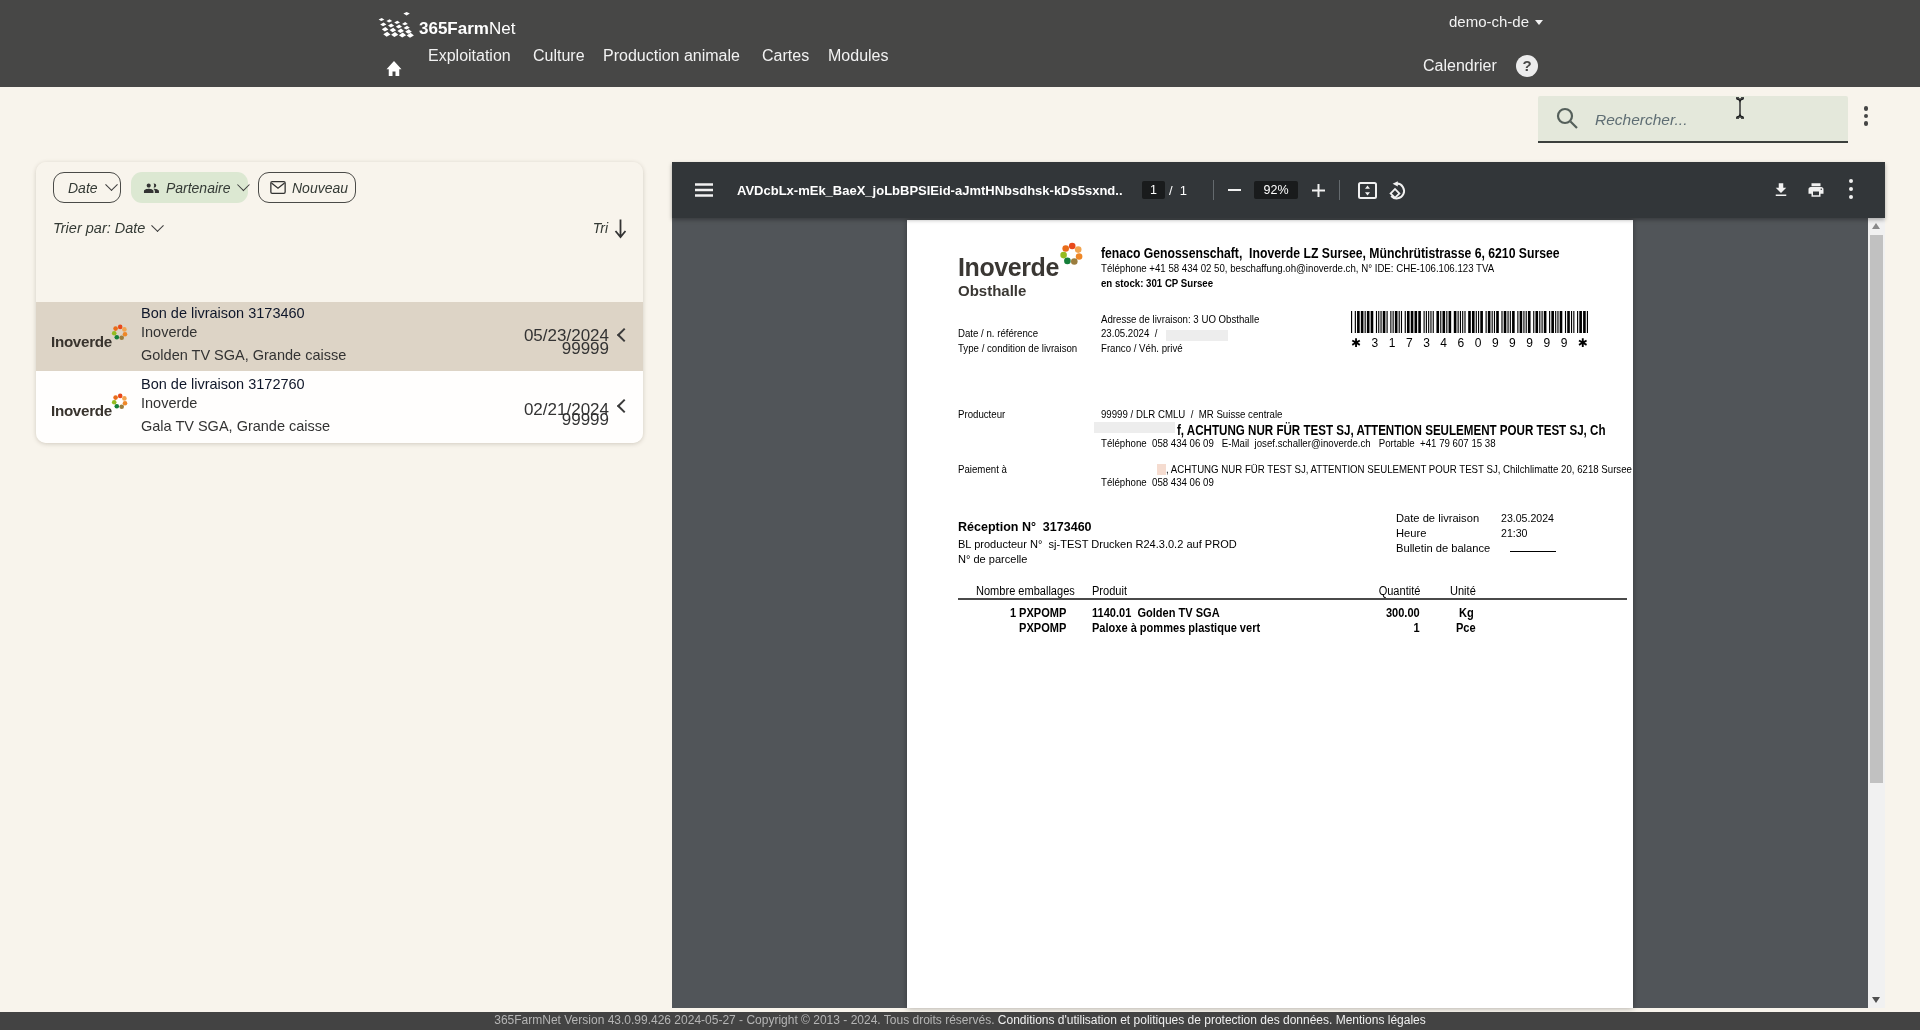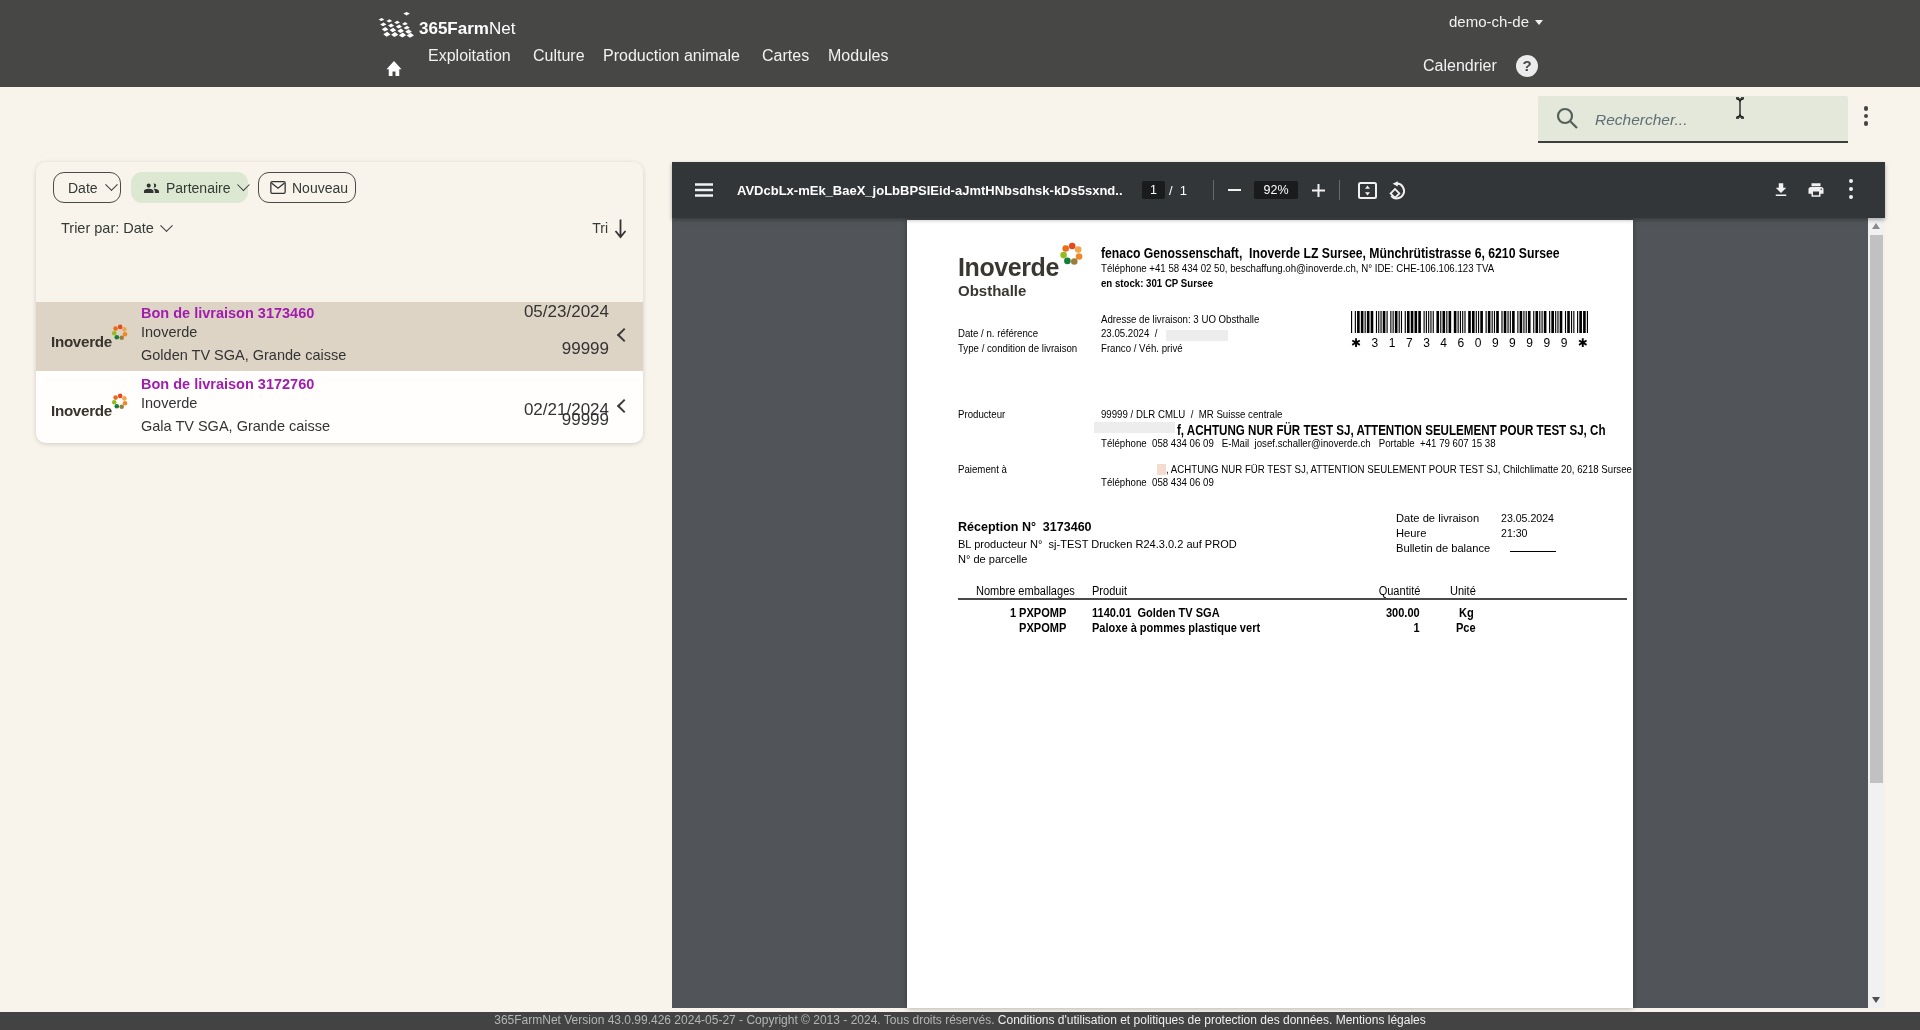--- a/index.html
+++ b/index.html
@@ -16,27 +16,27 @@
   #demo .caret { display:inline-block; margin-left:6px; vertical-align:2px; width:0; height:0; border-left:4.5px solid transparent; border-right:4.5px solid transparent; border-top:5px solid #f2f2f2; }
   
   #search { position:absolute; left:1538px; top:96px; width:310px; height:47px; background:#e4e8db; border-bottom:2px solid #3c403d; border-radius:2px 2px 0 0; }
   #search .ph { position:absolute; left:57px; top:15px; font-style:italic; font-size:15.5px; color:#5f6e74; }
   #vmenu { position:absolute; left:1860px; top:106px; width:12px; }
   #vmenu div { width:4.5px; height:4.5px; border-radius:50%; background:#454545; margin:0 auto 3px; }
   #ibeam { position:absolute; left:1733px; top:97px; }
   
   #panel { position:absolute; left:36px; top:162px; width:607px; height:281px; border-radius:10px; overflow:hidden; box-shadow:0 1px 4px rgba(90,80,60,0.25); }
   #panelhdr { height:50px; background:#8b877c; color:#fdfdfc; font-size:23px; line-height:1; padding:19px 0 0 15px; }
-  #panelfilters { height:116px; background:#f8f4ec; position:relative; }
+  #panelfilters { height:116px; background:#f8f4ec; position:relative;font-style:italic; }
   .btn { position:absolute; top:10px; height:31px; border:1px solid #4a4a47; border-radius:11px; background:transparent; font-size:14px; color:#343a35; display:flex; align-items:center; }
   .chev { display:inline-block; width:9px; height:9px; border-right:1.6px solid #3c3c3c; border-bottom:1.6px solid #3c3c3c; transform:rotate(45deg) translate(-2px,-2px); margin-left:9px; }
-  #trier { position:absolute; left:25px; top:58px; font-size:14.5px; color:#343a35; }
+  #trier { position:absolute; left:17px; top:58px; font-size:14.5px; color:#343a35; }
   #tri { position:absolute; right:16px; top:56px; font-size:14px; color:#343a35; }
   .row { position:absolute; left:0; width:607px; }
-  .rtitle { position:absolute; left:105px; font-size:14.5px; font-weight:bold; color:#a21caf; }
+  .rtitle { position:absolute; left:105px; font-size:14.5px; font-weight:normal; color:#0f172a; }
   .rsub { position:absolute; left:105px; font-size:14.5px; color:#333; }
   .rdate { position:absolute; right:34px; font-size:17px; color:#333; }
   .rnum { position:absolute; right:34px; font-size:17px; color:#333; }
   .rchev { position:absolute; right:14px; width:10px; height:10px; border-left:2px solid #3a3a3a; border-bottom:2px solid #3a3a3a; transform:rotate(45deg); }
   .ilogo { position:absolute; left:15px; }
   
   #pdf { position:absolute; left:672px; top:162px; width:1213px; height:846px; background:#515559; }
   #pdfbar { position:absolute; left:0; top:0; width:1213px; height:56px; background:#323639; box-shadow:0 2px 4px rgba(0,0,0,0.3); z-index:5; }
   #pdfbar .sep { position:absolute; top:18px; width:1px; height:20px; background:#646a6e; }
   .tbox { position:absolute; top:19px; height:18px; background:#191b1c; border-radius:2px; color:#fff; font-size:12.5px; text-align:center; line-height:18px; }
@@ -139,21 +139,21 @@
           <circle cx="73.4" cy="7.4" r="2.3" fill="#f2a44f"></circle>
           <circle cx="74.0" cy="12.2" r="2.3" fill="#ee8727"></circle>
           <circle cx="70.7" cy="15.7" r="2.3" fill="#9b7d3e"></circle>
           <circle cx="65.8" cy="15.3" r="2.3" fill="#157f3a"></circle>
           <circle cx="63.2" cy="11.3" r="2.3" fill="#94bc20"></circle>
           <circle cx="64.6" cy="6.6" r="2.3" fill="#e96c1a"></circle>
         </svg></div>
       <div class="rtitle" style="top:3px;">Bon de livraison 3173460</div>
       <div class="rsub" style="top:22px;">Inoverde</div>
       <div class="rsub" style="top:45px;">Golden TV SGA, Grande caisse</div>
-      <div class="rdate" style="top:0;">05/23/2024</div>
+      <div class="rdate" style="top:24px;">05/23/2024</div>
       <div class="rnum" style="top:37px;">99999</div>
       <div class="rchev" style="top:28px;"></div>
     </div>
     <div class="row" style="top:209px; height:72px; background:#fffefd;">
       <div class="ilogo" style="top:20px;"><svg width="92" height="34" viewBox="0 0 92 34">
           <text x="0" y="25" font-family="Liberation Sans, sans-serif" font-size="15.2" font-weight="bold" fill="#38332d" letter-spacing="-0.3">Inoverde</text>
           <circle cx="69.2" cy="4.9" r="2.3" fill="#e8491b"></circle>
           <circle cx="73.4" cy="7.4" r="2.3" fill="#f2a44f"></circle>
           <circle cx="74.0" cy="12.2" r="2.3" fill="#ee8727"></circle>
           <circle cx="70.7" cy="15.7" r="2.3" fill="#9b7d3e"></circle>

